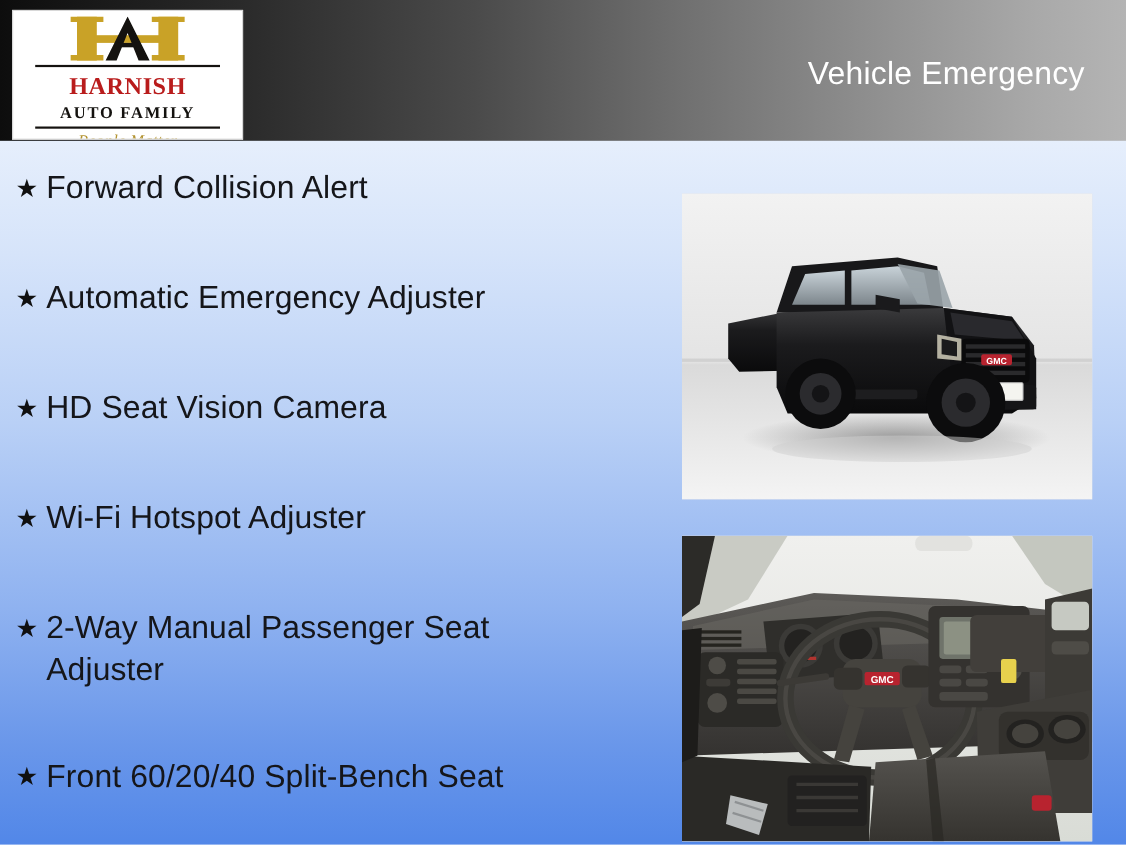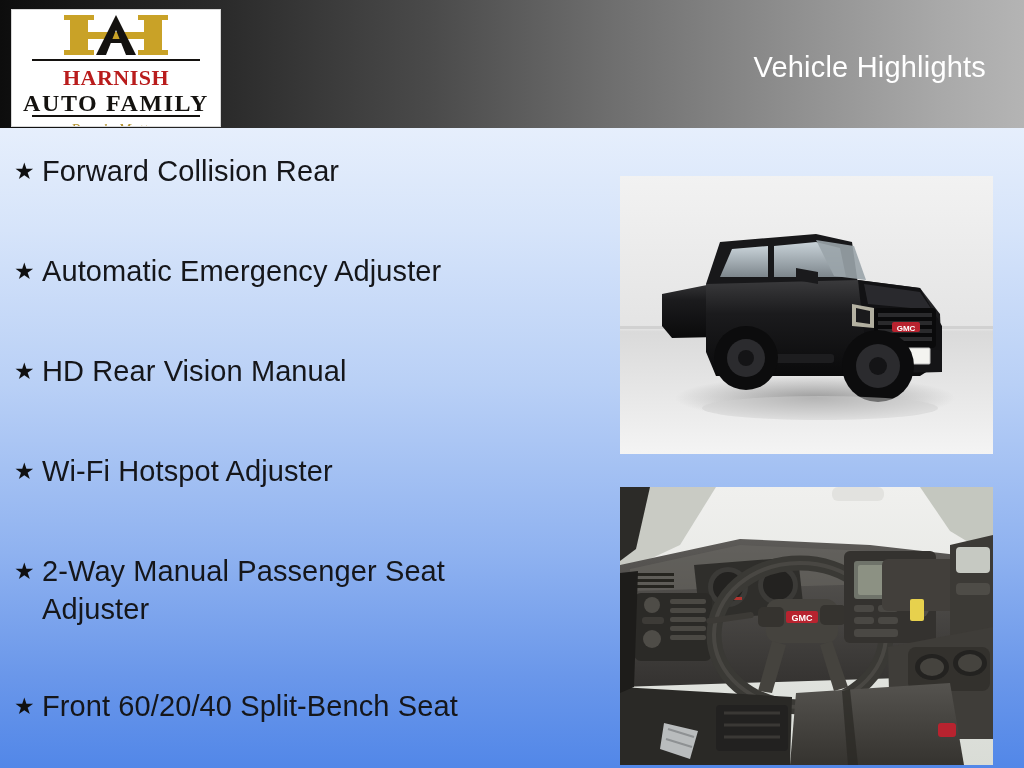--- a/index.html
+++ b/index.html
@@ -91,21 +91,21 @@
     font-family: "Liberation Serif", serif;
     font-weight: bold;
     font-size: 22px;
     line-height: 29px;
     color: #b91c1c;
     letter-spacing: 0.5px;
   }
   .logo-auto-family {
     font-family: "Liberation Serif", serif;
     font-weight: bold;
-    font-size: 24px;
+    font-size: 15px;
     line-height: 22px;
     color: #14120f;
     letter-spacing: 1.6px;
   }
   .logo-tagline {
     font-family: "Liberation Serif", serif;
     font-style: italic;
     font-size: 15px;
     line-height: 18px;
     color: #b39331;
@@ -170,21 +170,21 @@
 
   .photo-svg { display: block; width: 100%; height: 100%; }
 </style>
 </head>
 <body>
 
 <div id="slide">
 
   <div id="header-band"></div>
 
-  <div id="header-title">Vehicle Highlights</div>
+  <div id="header-title">Vehicle Emergency</div>
 
   <div id="logo-box">
 
     <svg id="logo-mark" viewBox="0 0 104 44">
 
       <rect x="6" y="0" width="18" height="40" fill="#c9a227"></rect>
       <rect x="0" y="0" width="30" height="5" fill="#c9a227"></rect>
       <rect x="0" y="35" width="30" height="5" fill="#c9a227"></rect>
       <rect x="80" y="0" width="18" height="40" fill="#c9a227"></rect>
       <rect x="74" y="0" width="30" height="5" fill="#c9a227"></rect>
@@ -201,31 +201,31 @@
       <div class="logo-auto-family">AUTO FAMILY</div>
       <div id="logo-rule-bottom"></div>
       <div class="logo-tagline">People Matter</div>
     </div>
   </div>
 
   <div id="bullet-list">
 
     <div class="bullet-row" style="top:0px;">
       <span class="bullet-star">★</span>
-      <span class="bullet-text">Forward Collision Rear</span>
+      <span class="bullet-text">Forward Collision Alert</span>
     </div>
 
     <div class="bullet-row" style="top:100px;">
       <span class="bullet-star">★</span>
       <span class="bullet-text">Automatic Emergency Adjuster</span>
     </div>
 
     <div class="bullet-row" style="top:200px;">
       <span class="bullet-star">★</span>
-      <span class="bullet-text">HD Rear Vision Manual</span>
+      <span class="bullet-text">HD Seat Vision Camera</span>
     </div>
 
     <div class="bullet-row" style="top:300px;">
       <span class="bullet-star">★</span>
       <span class="bullet-text">Wi-Fi Hotspot Adjuster</span>
     </div>
 
     <div class="bullet-row" style="top:400px; width:470px;">
       <span class="bullet-star">★</span>
       <span class="bullet-text">2-Way Manual Passenger Seat Adjuster</span>

